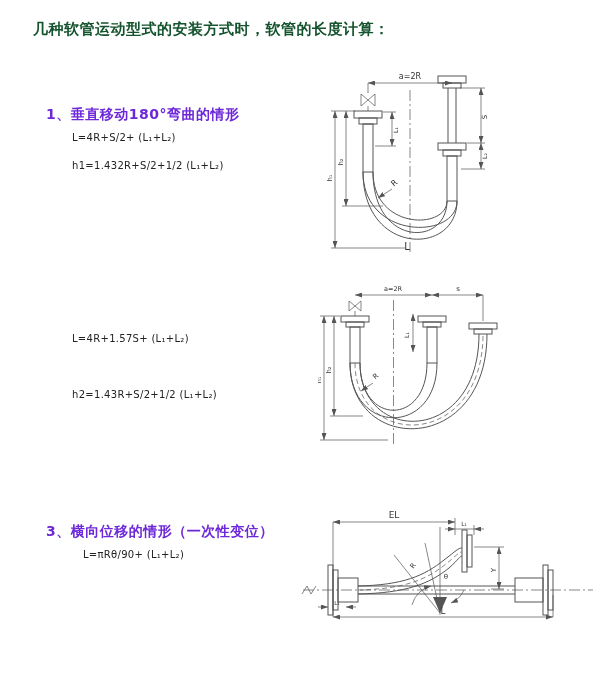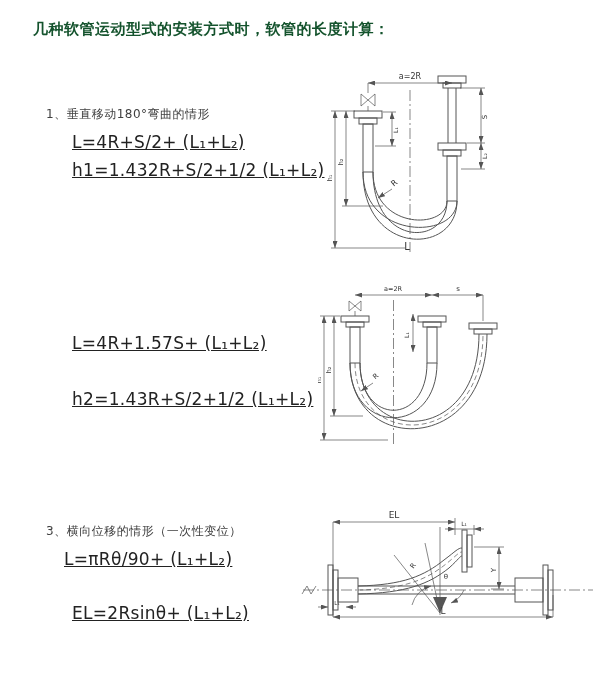--- a/index.html
+++ b/index.html
@@ -6,25 +6,25 @@
   .page{
     position:relative;width:600px;height:675px;background:#ffffff;
     font-family:"DejaVu Sans","Liberation Sans",sans-serif;
     color:#1f1f1f;overflow:hidden;margin:0 auto;
   }
   .doc-title{
     position:absolute;left:33px;top:20px;font-size:15px;font-weight:bold;
     letter-spacing:.5px;color:#14532d;white-space:nowrap;
   }
   .sec-heading{
-    position:absolute;font-size:12px;font-weight:normal;color:#404040;
+    position:absolute;font-size:14px;font-weight:bold;color:#6d28d9;
     letter-spacing:.5px;white-space:nowrap;
   }
   .formula{
-    position:absolute;font-size:17px;color:#222;letter-spacing:.3px;white-space:nowrap;text-decoration:underline;
+    position:absolute;font-size:10px;color:#222;letter-spacing:.3px;white-space:nowrap;
   }
   .diagram{position:absolute;}
   svg.d line,svg.d path,svg.d rect,svg.d polyline{stroke:#555;fill:none;}
   svg.d .med{stroke-width:1;}
   svg.d .thin{stroke-width:.7;}
   svg.d .dim{stroke-width:.7;}
   svg.d .cl{stroke-width:.7;stroke-dasharray:11 3 2 3;}
   svg.d .dash{stroke-dasharray:5 3;}
   svg.d path.ah{fill:#555;stroke:none;}
   svg.d polygon.fillw{fill:#555;stroke:none;}
@@ -38,22 +38,21 @@
   <div class="doc-title">几种软管运动型式的安装方式时，软管的长度计算：</div>
 
   <div class="sec-heading" style="left:46px;top:106px">1、垂直移动180°弯曲的情形</div>
   <div class="formula" style="left:72px;top:132px">L=4R+S/2+ (L₁+L₂)</div>
   <div class="formula" style="left:72px;top:160px">h1=1.432R+S/2+1/2 (L₁+L₂)</div>
 
   <div class="formula" style="left:72px;top:333px">L=4R+1.57S+ (L₁+L₂)</div>
   <div class="formula" style="left:72px;top:389px">h2=1.43R+S/2+1/2 (L₁+L₂)</div>
 
   <div class="sec-heading" style="left:46px;top:523px">3、横向位移的情形（一次性变位）</div>
-  <div class="formula" style="left:64px;top:549px">L=πRθ/90+ (L₁+L₂)</div>
-  <div class="formula" style="left:72px;top:603px">EL=2Rsinθ+ (L₁+L₂)</div>
+  <div class="formula" style="left:83px;top:549px">L=πRθ/90+ (L₁+L₂)</div>
 
   <div class="diagram" style="left:295px;top:66px;width:285px;height:190px">
     <svg class="d" width="285" height="190" viewBox="0 0 285 190">
       <defs>
         <marker id="ar1" markerUnits="userSpaceOnUse" markerWidth="7" markerHeight="5" refX="7" refY="2.5" orient="auto-start-reverse">
           <path class="ah" d="M0,0 L7,2.5 L0,5 Z"></path>
         </marker>
         <pattern id="braid1" patternUnits="userSpaceOnUse" width="4" height="4">
           <path d="M0,0 L4,4 M4,0 L0,4" style="stroke:#777;stroke-width:.5;fill:none"></path>
         </pattern>

